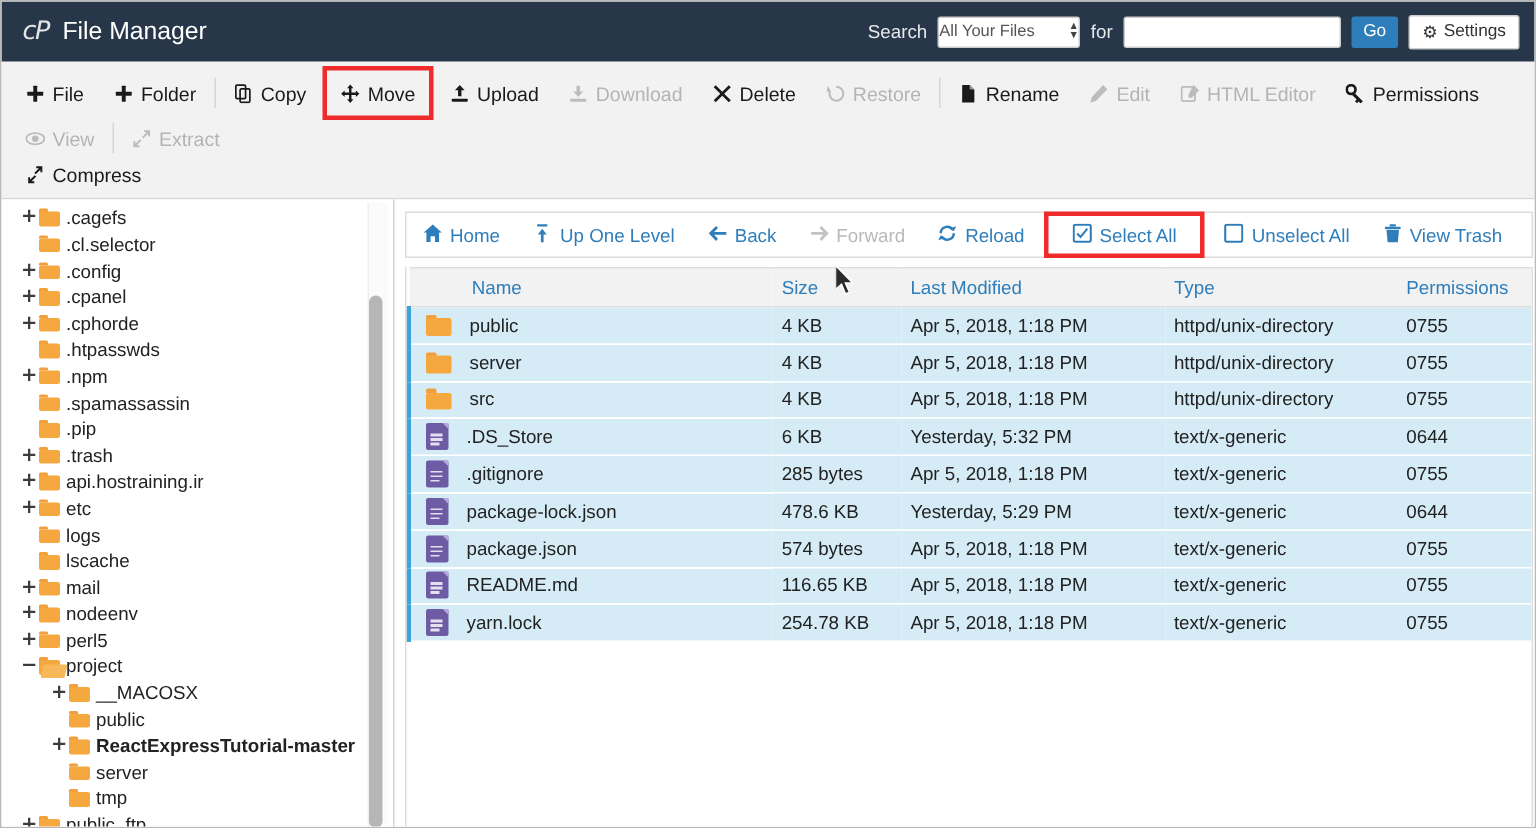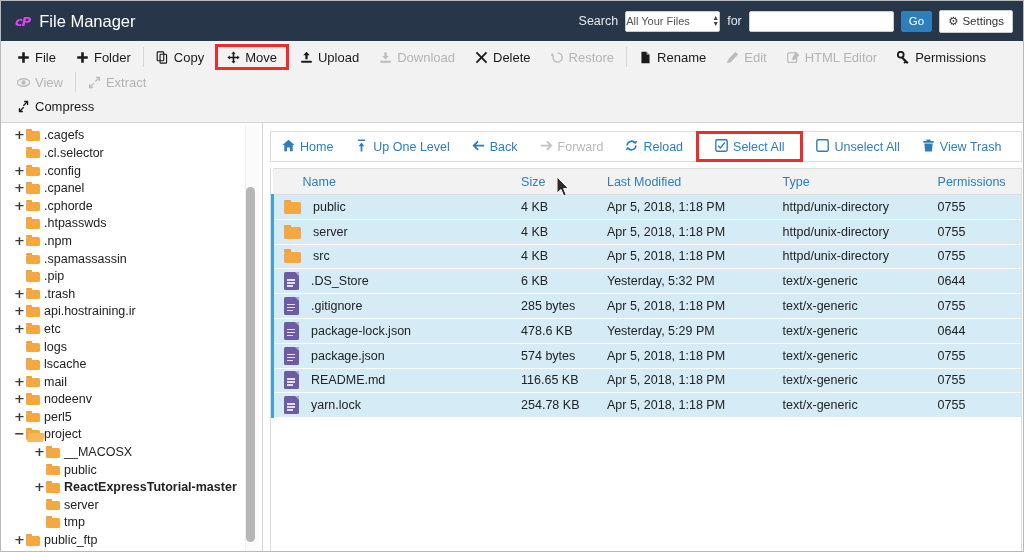--- a/index.html
+++ b/index.html
@@ -21,23 +21,23 @@
   .header {
     height: 40px;
     background: #273749;
     display: flex;
     align-items: center;
     padding: 0 12px 0 14px;
     position: relative;
   }
   .brand { display: flex; align-items: center; gap: 9px; }
   .cp-logo {
-    font-weight: bold;
-    font-size: 13px;
-    color: #d946ef;
+    font-weight: normal;
+    font-size: 17px;
+    color: #e5e5e5;
     letter-spacing: -1px;
     font-style: italic;
     font-family: "DejaVu Sans", sans-serif;
   }
   .app-title {
     color: #ffffff;
     font-size: 16.5px;
     font-weight: 400;
   }
   .header-right {
@@ -103,21 +103,21 @@
   .tb-item.disabled { color: #b4b4b4; cursor: default; justify-content: flex-end; }
   .tb-item .ic { display: inline-flex; align-items: center; font-size: 12px; }
   .tb-sep {
     width: 1px; height: 20px; background: #d6d6d6; margin: 0 2px;
   }
   .tb-item.highlight {
     border: 3px solid #ef2b2b;
     padding: 1px 9px;
     margin: 0 1px;
     background: #f2f2f2;
-    height: 26px;
+    height: 36px;
   }
 
   
   .body {
     display: flex;
     height: 459px;
     background: #fff;
   }
 
   
@@ -219,21 +219,21 @@
     background: #f2f2f2;
     border-top: 1px solid #ddd;
     border-bottom: 1px solid #ddd;
     color: #2e7ebb;
     font-size: 12.5px;
     font-weight: normal;
     text-align: left;
     height: 26px;
     padding: 0 6px;
   }
-  table.files thead th.c-name { padding-left: 30px; width: 250px; }
+  table.files thead th.c-name { padding-left: 42px; width: 250px; }
   table.files thead th.c-size { width: 88px; }
   table.files thead th.c-mod  { width: 182px; }
   table.files thead th.c-type { width: 160px; }
   table.files thead th.c-perm { width: 90px; }
 
   table.files tbody tr {
     background: #d5ecf7;
     height: 24.8px;
   }
   table.files tbody tr td {

